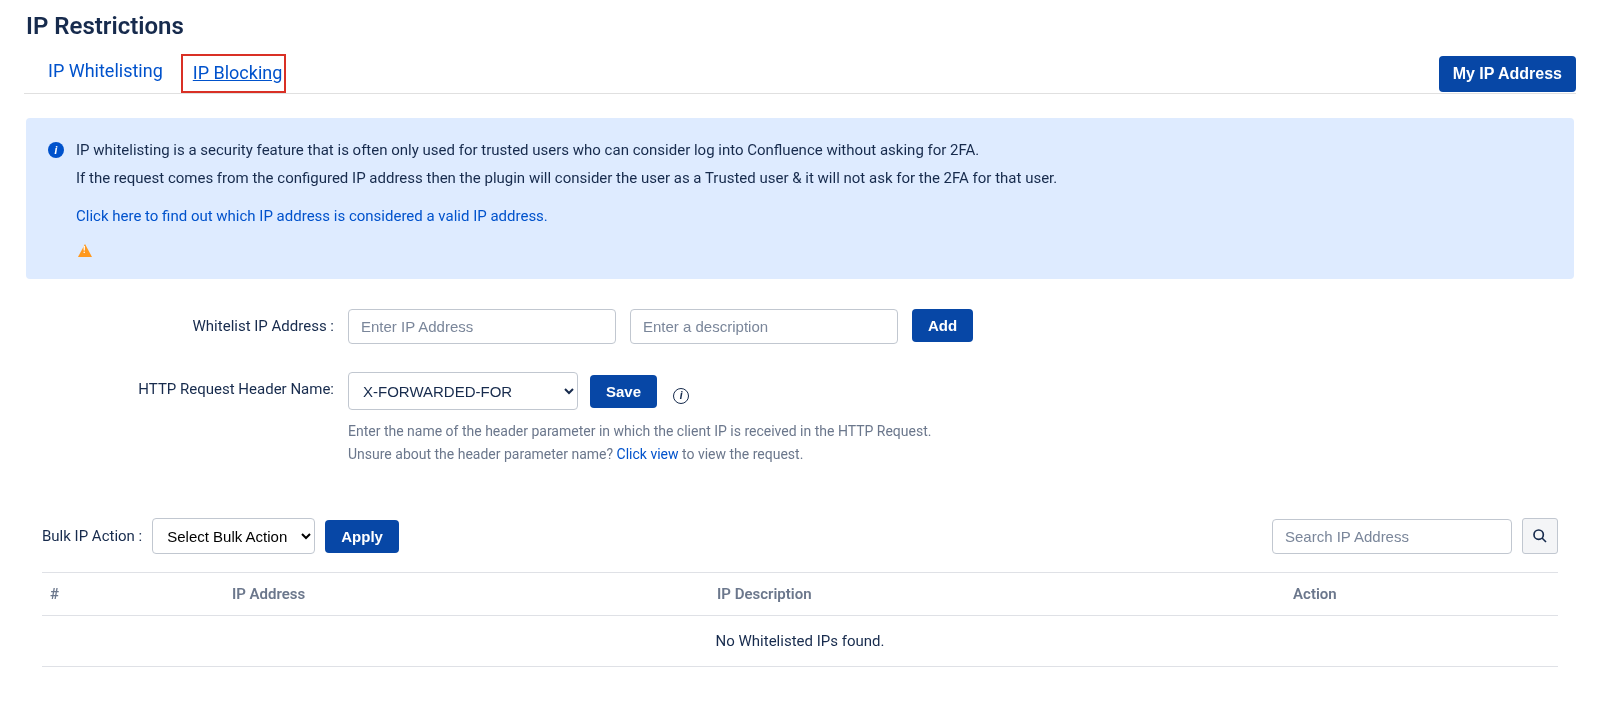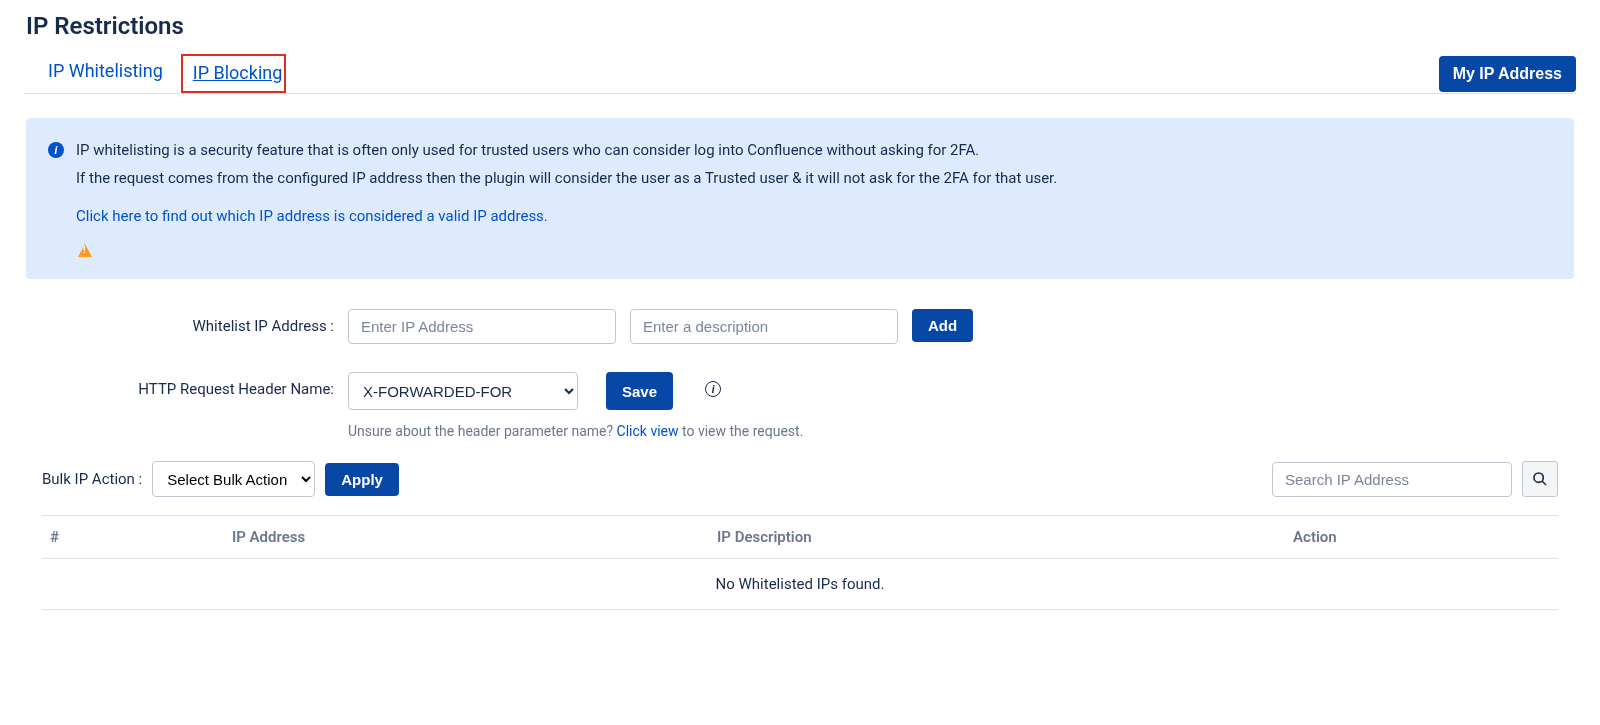--- a/index.html
+++ b/index.html
@@ -110,21 +110,21 @@
       content: "!";
       position: absolute;
       left: -2px;
       top: 1px;
       color: #fff;
       font-size: 9px;
       font-weight: 700;
     }
     .form-area {
       margin-left: 60px;
-      margin-bottom: 18px;
+      margin-bottom: 52px;
     }
     .form-row {
       display: flex;
       align-items: flex-start;
       margin-bottom: 28px;
       gap: 14px;
     }
     .form-label {
       width: 250px;
       text-align: right;
@@ -267,28 +267,29 @@
   <div class="form-row">
     <div class="form-label">Whitelist IP Address :</div>
     <input type="text" class="text-input" placeholder="Enter IP Address" style="">
     <input type="text" class="text-input" placeholder="Enter a description" style="">
     <button class="btn-primary small">Add</button>
   </div>
 
   <div class="form-row" style="margin-bottom:4px;">
     <div class="form-label">HTTP Request Header Name:</div>
     <div>
-      <div style="display:flex; gap:28px; ">
+      <div style="display:flex; gap:12px; align-items:center;">
         <select class="select-input">
           <option>X-FORWARDED-FOR</option>
         </select>
         <button class="btn-primary small">Save</button>
         <span class="info-circle">i</span>
       </div>
       <div class="help-text">
+        <div>Enter the name of the header parameter in which the client IP is received in the HTTP Request.</div>
         <div>
           <span>Unsure about the header parameter name? </span><a href="#" class="link">Click view</a><span> to view the request.</span>
         </div>
       </div>
     </div>
   </div>
 
 </div>
 
 <div class="bulk-row">

